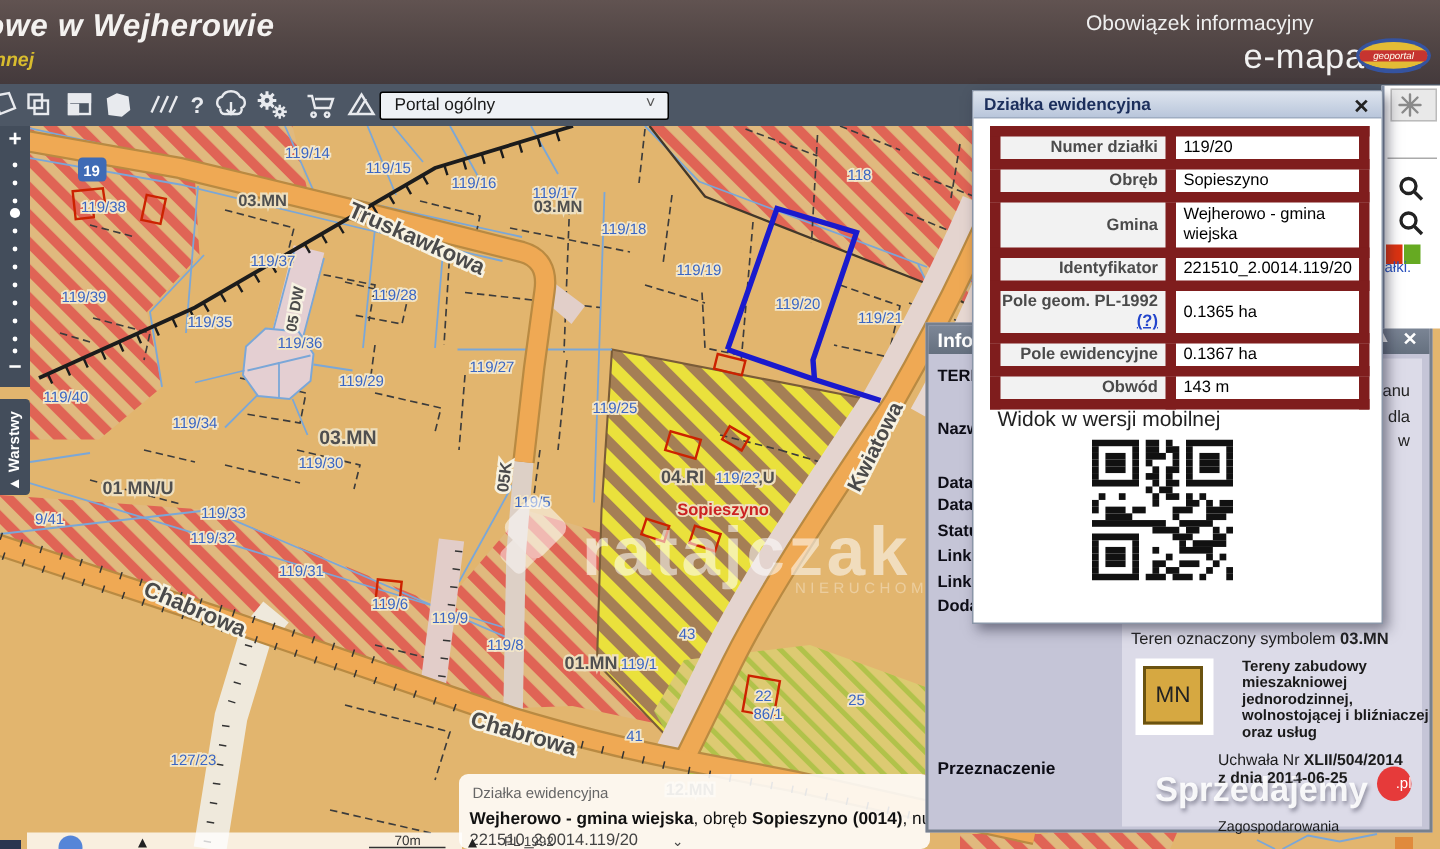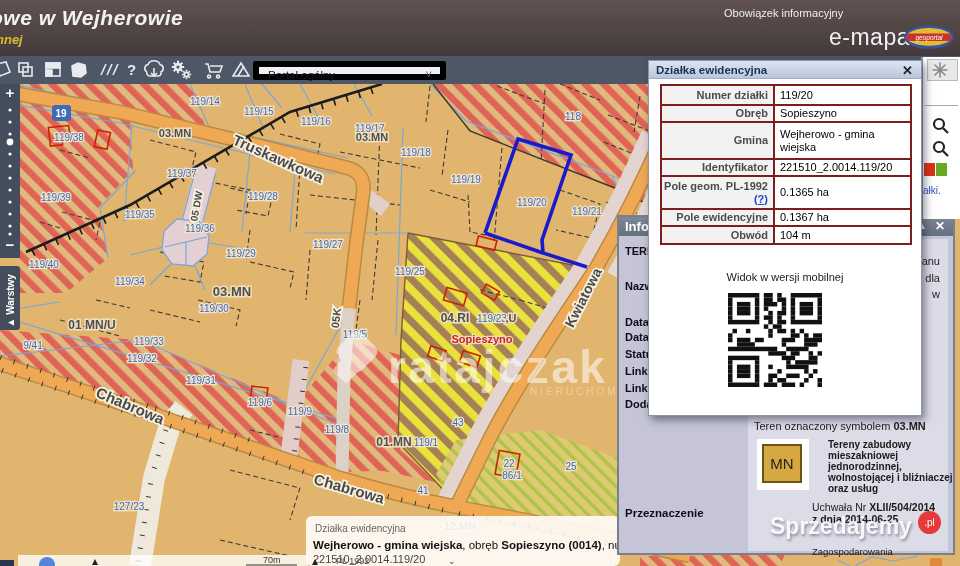--- a/index.html
+++ b/index.html
@@ -1,35 +1,35 @@
 <!DOCTYPE html>
 <html><head><meta charset="utf-8"><style>
 *{margin:0;padding:0;box-sizing:border-box;font-family:"Liberation Sans",sans-serif}
 body{width:960px;height:566px;overflow:hidden;position:relative;background:#e2b56e}
 .abs{position:absolute}
 #hdr{left:0;top:0;width:960px;height:56px;background:linear-gradient(180deg,#615351 0%,#534746 45%,#443a3c 100%);z-index:5}
 #hdr .t1{position:absolute;left:-10px;top:6px;color:#f4f2f0;font-size:21px;font-weight:bold;font-style:italic;letter-spacing:.5px}
 #hdr .t2{position:absolute;left:-4px;top:32px;color:#d8bc2e;font-size:13px;font-weight:bold;font-style:italic}
-#hdr .t3{position:absolute;left:724px;top:7px;color:#eee;font-size:11px}
+#hdr .t3{position:absolute;left:724px;top:7px;color:#eee;font-size:14px}
 #hdr .t4{position:absolute;left:829px;top:24px;color:#f2f2f2;font-size:23px;letter-spacing:.5px}
 #tbar{left:0;top:56px;width:960px;height:28px;background:#4d5765;z-index:5}
-#dd{position:absolute;left:253px;top:5px;width:193px;height:19px;background:#eef1f5;border:6px solid #000000;border-radius:2px;font-size:11.5px;color:#1a1a1a;padding:2px 0 0 9px}
+#dd{position:absolute;left:253px;top:5px;width:193px;height:19px;background:#eef1f5;border:1px solid #000000;border-radius:2px;font-size:11.5px;color:#1a1a1a;padding:2px 0 0 9px}
 #dd span{position:absolute;right:8px;top:1px;color:#555;font-size:11px}
 #zstrip{left:0;top:84px;width:20px;height:174px;background:#434d5b;z-index:4;color:#fff}
 #wtab{left:0;top:266px;width:20px;height:64px;background:#434d5b;z-index:4;border-radius:0 3px 3px 0}
 #wtab div{position:absolute;left:-22px;top:24px;width:64px;transform:rotate(-90deg);color:#fff;font-size:10px;font-weight:bold;white-space:nowrap}
 #info{left:617px;top:215px;width:338px;height:340px;background:#c5c5d7;border:2px solid #76808f;z-index:10}
 #info .tt{position:absolute;left:0;top:0;width:100%;height:19px;background:linear-gradient(180deg,#7d8797,#65707f);color:#fff;font-size:13px;font-weight:bold;padding:2px 0 0 6px}
 #info .lb{position:absolute;left:6px;color:#0d0d16;font-size:11px;font-weight:bold}
 #infc{position:absolute;left:129px;top:22px;width:200px;height:312px;background:#dcdbe8}
 #rpan{left:921px;top:57px;width:39px;height:162px;background:#fff;border-left:2px solid #8795ab;z-index:11}
 #dlg{left:648px;top:60px;width:274px;height:356px;background:#fff;border:1px solid #8a96a8;box-shadow:3px 4px 8px rgba(30,30,50,.5);z-index:20}
 #dlg .tt{height:18px;background:linear-gradient(180deg,#dde4ee,#b9c6db);border-bottom:1px solid #9fadc2;color:#1c2f5c;font-weight:bold;font-size:11.5px;padding:3px 0 0 7px}
 table{position:absolute;left:11px;top:23px;width:252px;border-collapse:collapse;font-size:11px;line-height:13px}
-td{border:2px solid #7f1d1d;padding:1px 5px;vertical-align:middle}
+td{border:7px solid #7f1d1d;padding:1px 5px;vertical-align:middle}
 td.l{background:#f2f2f2;color:#4b4b4b;font-weight:bold;text-align:right;width:113px}
 td.v{color:#000;background:#fff}
 .pn{font-size:10px;fill:#3a66c4;stroke:#f3e6c8;stroke-width:2.4px;paint-order:stroke;text-anchor:middle}
 .zn{font-weight:bold;fill:#4f4f4f;stroke:#eedfbe;stroke-width:3px;paint-order:stroke;text-anchor:middle}
 .st{font-weight:bold;fill:#4a4a4a;stroke:#f7f2e2;stroke-width:3.4px;paint-order:stroke;text-anchor:middle}
 .dsh{fill:none;stroke:#3c3c3c;stroke-width:1.1;stroke-dasharray:5 3}
 .bln{fill:none;stroke:#7aa7d8;stroke-width:1.2}
 </style></head><body>
 
 <svg class="abs" style="left:0;top:0;z-index:1" width="960" height="566" viewBox="0 0 960 566">
@@ -335,39 +335,39 @@
   <div class="lb" style="top:290px;font-size:11.5px">Przeznaczenie</div>
   <div id="infc">
     <div style="position:absolute;right:8px;top:14px;text-align:right;font-size:11px;color:#222;line-height:16.5px">miejscowego Planu<br>dla<br>w</div>
     <div style="position:absolute;left:6px;top:181px;font-size:11px;color:#222">Teren oznaczony symbolem <b>03.MN</b></div>
     <div style="position:absolute;left:9px;top:200px;width:52px;height:51px;background:#fff"></div>
     <div style="position:absolute;left:14px;top:205px;width:40px;height:39px;background:#d6a841;border:2px solid #6b5310;color:#222;font-size:15px;text-align:center;padding-top:9px">MN</div>
     <div style="position:absolute;left:80px;top:200px;width:138px;font-size:10px;font-weight:bold;color:#1a1a1a;line-height:11px">Tereny zabudowy mieszakniowej jednorodzinnej, wolnostojącej i bliźniaczej oraz usług</div>
     <div style="position:absolute;left:64px;top:262px;font-size:10.5px;color:#1a1a1a">Uchwała Nr <b>XLII/504/2014</b><br><b>z dnia 2014-06-25</b></div>
     <div style="position:absolute;left:64px;top:307px;font-size:9.5px;color:#1a1a1a">Zagospodarowania</div>
     <div style="position:absolute;left:22px;top:274px;font-size:23px;font-weight:bold;color:rgba(255,255,255,.9);text-shadow:1px 2px 3px rgba(80,80,100,.6)">Sprzedajemy</div>
-    <div style="position:absolute;left:170px;top:272px;width:23px;height:23px;border-radius:50%;background:#e63a3a;color:#fff;font-size:10px;font-weight:normal;text-align:center;padding-top:6px">.pl</div>
+    <div style="position:absolute;left:170px;top:272px;width:23px;height:23px;border-radius:50%;background:#e63a3a;color:#fff;font-size:10px;font-weight:normal;text-align:right;padding-top:6px">.pl</div>
   </div>
 </div>
 
 <div id="rpan" class="abs">
   <div style="position:absolute;left:4px;top:2px;width:31px;height:22px;background:#e9e9e9;border:1px solid #bbb"></div>
   <svg class="abs" style="left:8px;top:4px" width="18" height="18" viewBox="0 0 18 18" stroke="#8a8a8a" stroke-width="1.6" stroke-linecap="round">
       <path d="M9,2 V16 M2,9 H16 M4,4 L14,14 M14,4 L4,14"></path>
     </svg>
   <div style="position:absolute;left:2px;top:48px;width:33px;border-top:1px solid #aaa"></div>
   <svg class="abs" style="left:6px;top:58px" width="22" height="44" viewBox="0 0 22 44" fill="none" stroke="#222" stroke-width="2.2">
       <circle cx="10" cy="9" r="5"></circle>
       <path d="M14,13 L19,18"></path>
       <circle cx="10" cy="32" r="5"></circle>
       <path d="M14,36 L19,41"></path>
     </svg>
   <div style="position:absolute;left:1px;top:106px;width:11px;height:13px;background:#dd3311"></div>
   <div style="position:absolute;left:13px;top:106px;width:11px;height:13px;background:#66aa22"></div>
-  <div style="position:absolute;left:0px;top:128px;font-size:10px;color:#2a52be">ałki.</div>
+  <div style="position:absolute;left:0px;top:116px;font-size:10px;color:#2a52be">ałki.</div>
 </div>
 
 <div id="dlg" class="abs">
   <div class="tt">Działka ewidencyjna<span style="position:absolute;right:8px;top:2px;color:#222;font-size:13px">✕</span></div>
   <table>
     <tbody>
         <tr style="height:20px">
           <td class="l">Numer działki</td>
           <td class="v">119/20</td>
         </tr>
@@ -386,25 +386,25 @@
     <tr style="height:33px">
           <td class="l" style="padding-left:1px;white-space:nowrap">Pole geom. PL-1992<br><span style="color:#2244cc;text-decoration:underline">(?)</span></td>
           <td class="v">0.1365 ha</td>
         </tr>
     <tr style="height:17px">
           <td class="l">Pole ewidencyjne</td>
           <td class="v">0.1367 ha</td>
         </tr>
     <tr style="height:18px">
           <td class="l">Obwód</td>
-          <td class="v">104 m</td>
+          <td class="v">143 m</td>
         </tr>
   </tbody>
     </table>
-  <div style="position:absolute;left:0;top:210px;width:100%;text-align:center;font-size:11px;color:#222">Widok w wersji mobilnej</div>
+  <div style="position:absolute;left:16px;top:210px;width:100%;font-size:14px;color:#222">Widok w wersji mobilnej</div>
   <svg class="abs" style="left:79px;top:232px" width="94" height="94" viewBox="0 0 94 94">
       <rect width="94" height="94" fill="#fff"></rect>
       <g fill="#111">
         <rect x="0.00" y="0.00" width="31.33" height="4.48"></rect>
         <rect x="35.81" y="0.00" width="8.95" height="4.48"></rect>
         <rect x="49.24" y="0.00" width="4.48" height="4.48"></rect>
         <rect x="62.67" y="0.00" width="31.33" height="4.48"></rect>
         <rect x="0.00" y="4.48" width="4.48" height="4.48"></rect>
         <rect x="26.86" y="4.48" width="4.48" height="4.48"></rect>
         <rect x="35.81" y="4.48" width="8.95" height="4.48"></rect>

